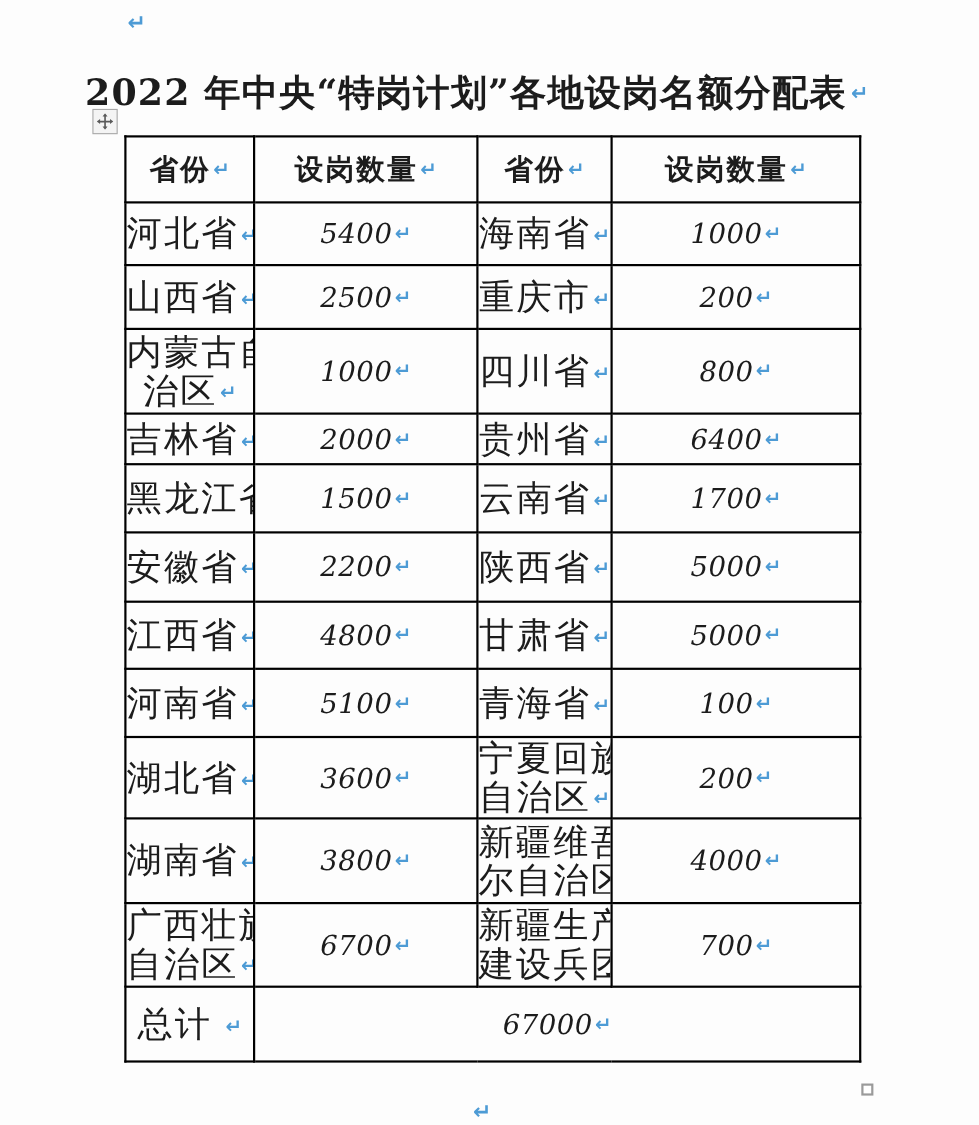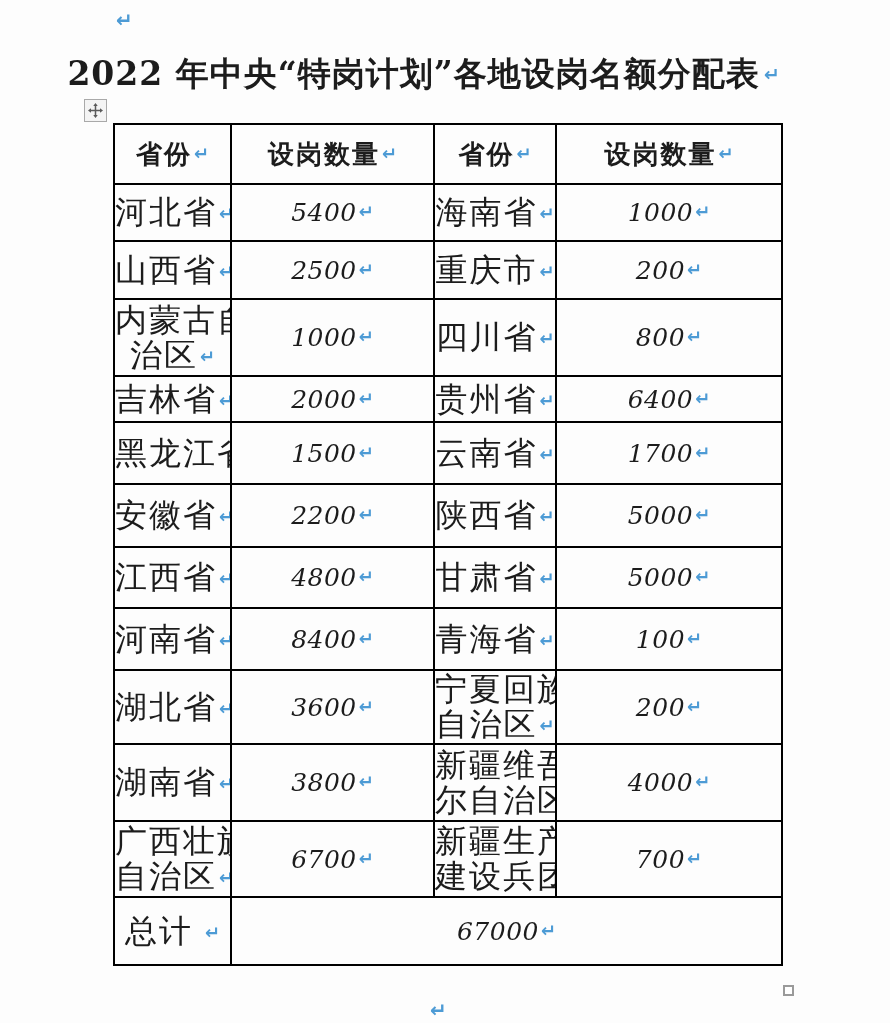--- a/index.html
+++ b/index.html
@@ -12,21 +12,21 @@
   .pilcrow{
     color:#4d9bd5;
     font-family:"DejaVu Sans","Liberation Sans",sans-serif;
     font-weight:bold;
   }
   .top-pilcrow{position:absolute; left:116px; top:8px; font-size:20px;}
   .bottom-pilcrow{position:absolute; left:430px; top:998px; font-size:20px;}
   .doc-title{
     position:absolute; left:0; top:46px; width:840px;
     text-align:center; font-size:33px; font-weight:bold;
-    letter-spacing:1px; line-height:48px; margin:4px;
+    letter-spacing:1px; line-height:48px; margin:14px;
   }
   .doc-title .pc{font-size:19px; position:relative; top:-4px; margin-left:4px;}
   .move-handle{
     position:absolute; left:84px; top:99px; width:23px; height:23px;
     background:#f4f4f4; border:1px solid #a9a9a9; box-sizing:border-box;
     display:flex; align-items:center; justify-content:center; cursor:move;
   }
   .resize-handle{
     position:absolute; left:783px; top:985px; width:11px; height:11px;
     background:#fff; border:2px solid #9a9a9a; box-sizing:border-box;
@@ -113,21 +113,21 @@
       <td><span class="num">5000</span><span class="pilcrow pc">↵</span></td>
     </tr>
     <tr style="height:61px">
       <td><span class="prov">江西省</span><span class="pilcrow pc">↵</span></td>
       <td><span class="num">4800</span><span class="pilcrow pc">↵</span></td>
       <td><span class="prov">甘肃省</span><span class="pilcrow pc">↵</span></td>
       <td><span class="num">5000</span><span class="pilcrow pc">↵</span></td>
     </tr>
     <tr style="height:62px">
       <td><span class="prov">河南省</span><span class="pilcrow pc">↵</span></td>
-      <td><span class="num">8400</span><span class="pilcrow pc">↵</span></td>
+      <td><span class="num">5100</span><span class="pilcrow pc">↵</span></td>
       <td><span class="prov">青海省</span><span class="pilcrow pc">↵</span></td>
       <td><span class="num">100</span><span class="pilcrow pc">↵</span></td>
     </tr>
     <tr style="height:74px">
       <td><span class="prov">湖北省</span><span class="pilcrow pc">↵</span></td>
       <td><span class="num">3600</span><span class="pilcrow pc">↵</span></td>
       <td><span class="prov">宁夏回族
 自治区</span><span class="pilcrow pc">↵</span></td>
       <td><span class="num">200</span><span class="pilcrow pc">↵</span></td>
     </tr>

